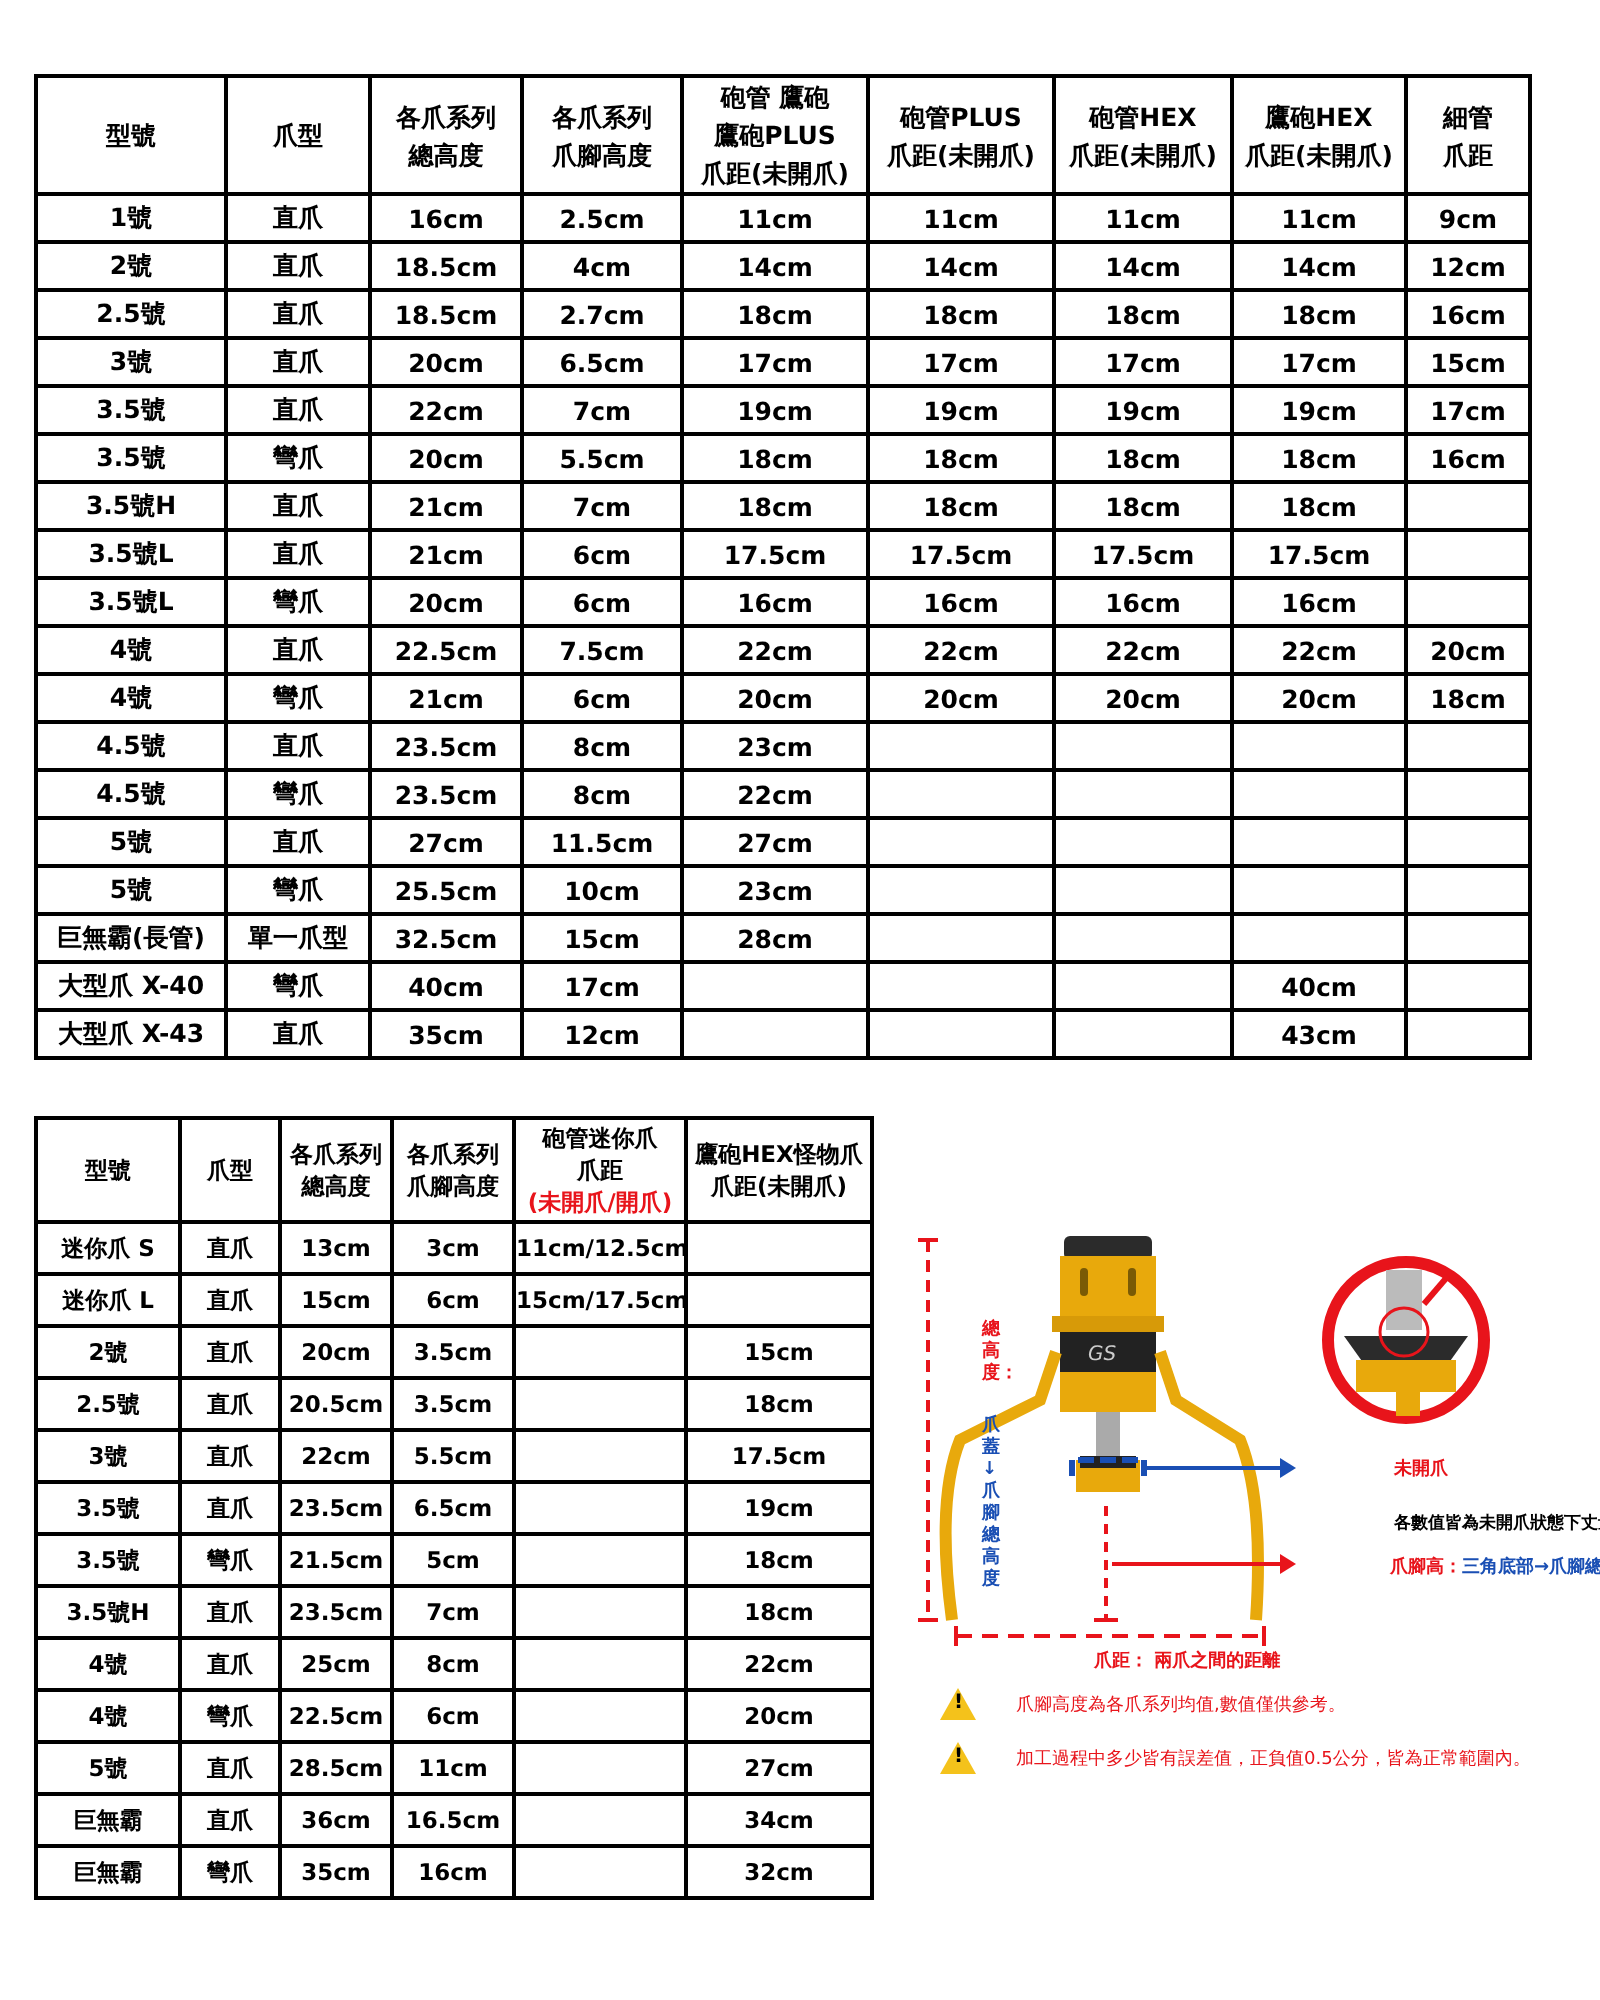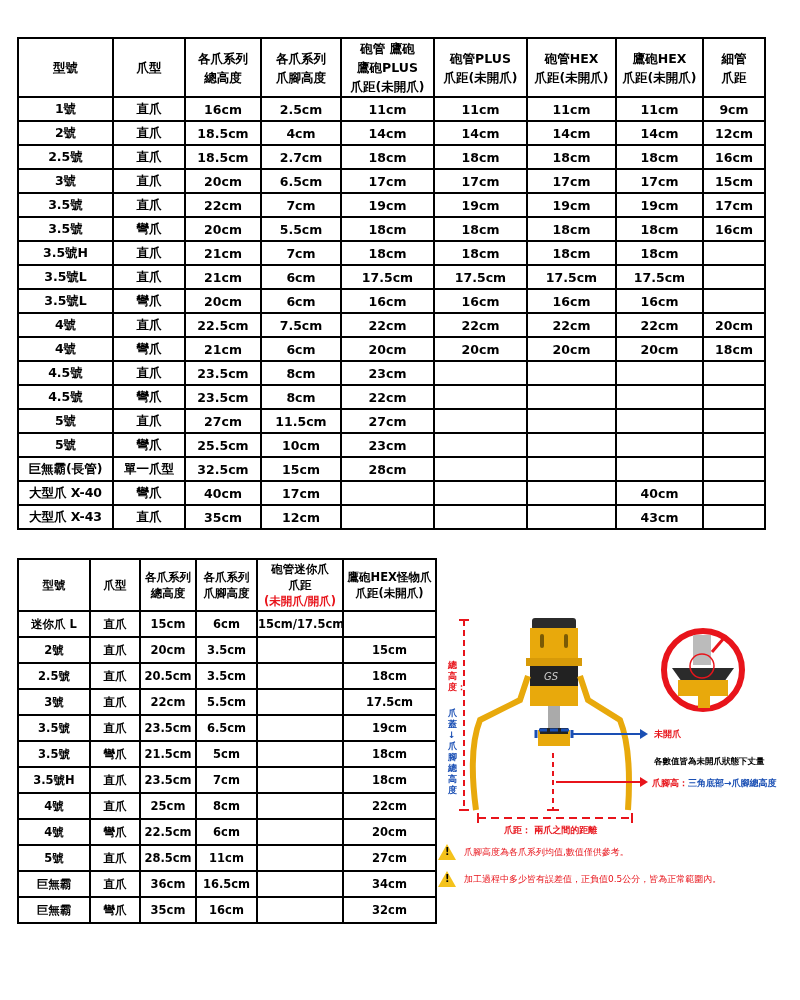--- a/index.html
+++ b/index.html
@@ -10,25 +10,25 @@
            font-weight:bold; padding:0; overflow:hidden; white-space:nowrap; }
   #t1 { left:17px; top:37px; width:747px; font-size:12.5px; }
   #t1 th { height:56px; font-size:12.5px; line-height:19px; white-space:normal; }
   #t1 td { height:22px; }
   #t2 { left:17px; top:558px; width:418px; font-size:11.5px; }
   #t2 th { height:50px; font-size:11.5px; line-height:16px; white-space:normal; }
   #t2 td { height:24px; }
   .red { color:#e8141b; }
   .hl { display:block; }
   #diagram { position:absolute; left:440px; top:600px; width:360px; height:240px; }
-  .note { position:absolute; left:438px; font-size:9px; color:#e8141b; display:flex; align-items:center; gap:8px;justify-content:center; }
+  .note { position:absolute; left:470px; font-size:9px; color:#e8141b; display:flex; align-items:center; gap:20px;justify-content:center; }
   .warn { width:0; height:0; border-left:9px solid transparent; border-right:9px solid transparent;
           border-bottom:16px solid #f4c21b; position:relative; }
   .warn::after { content:"!"; position:absolute; left:-2px; top:2px; font-size:10px; font-weight:bold; color:#000; }
-  .lbl { position:absolute; font-size:9px; font-weight:bold; white-space:nowrap; }
+  .lbl { position:absolute; font-size:9px; font-weight:bold; white-space:nowrap;margin-left:43px; }
 </style>
 </head>
 <body>
 
 <table id="t1">
   <colgroup>
     <col style="width:95px">
       <col style="width:72px">
       <col style="width:76px">
       <col style="width:80px">
@@ -309,20 +309,28 @@
           <span class="hl">爪距</span>
           <span class="hl red">(未開爪/開爪)</span>
         </th>
         <th>
           <span class="hl">鷹砲HEX怪物爪</span>
           <span class="hl">爪距(未開爪)</span>
         </th>
       </tr>
     </thead>
   <tbody id="t2-body">
+      <tr>
+        <td>迷你爪 S</td>
+        <td>直爪</td>
+        <td>13cm</td>
+        <td>3cm</td>
+        <td>11cm/12.5cm</td>
+        <td></td>
+      </tr>
       <tr>
         <td>迷你爪 L</td>
         <td>直爪</td>
         <td>15cm</td>
         <td>6cm</td>
         <td>15cm/17.5cm</td>
         <td></td>
       </tr>
       <tr>
         <td>2號</td>

